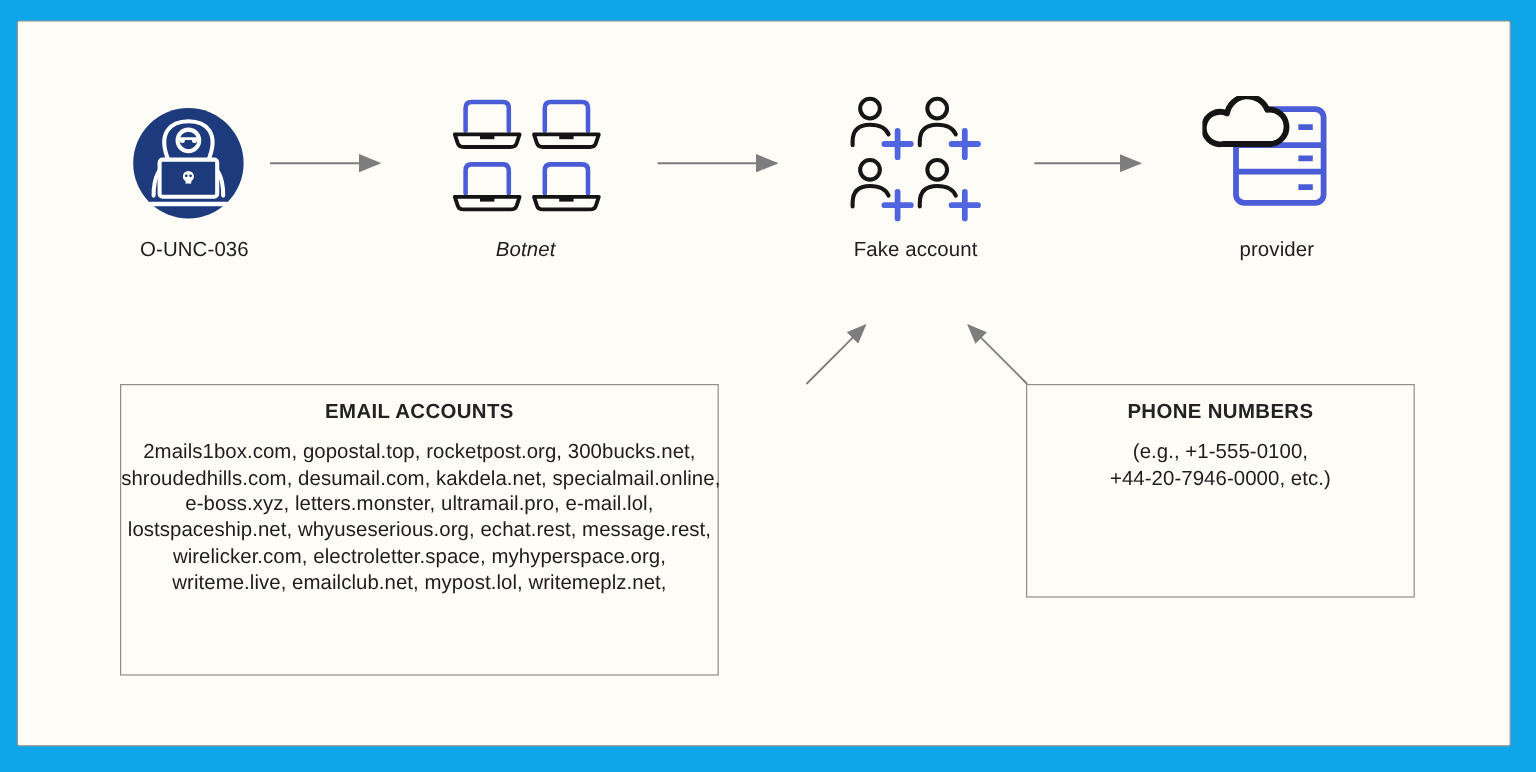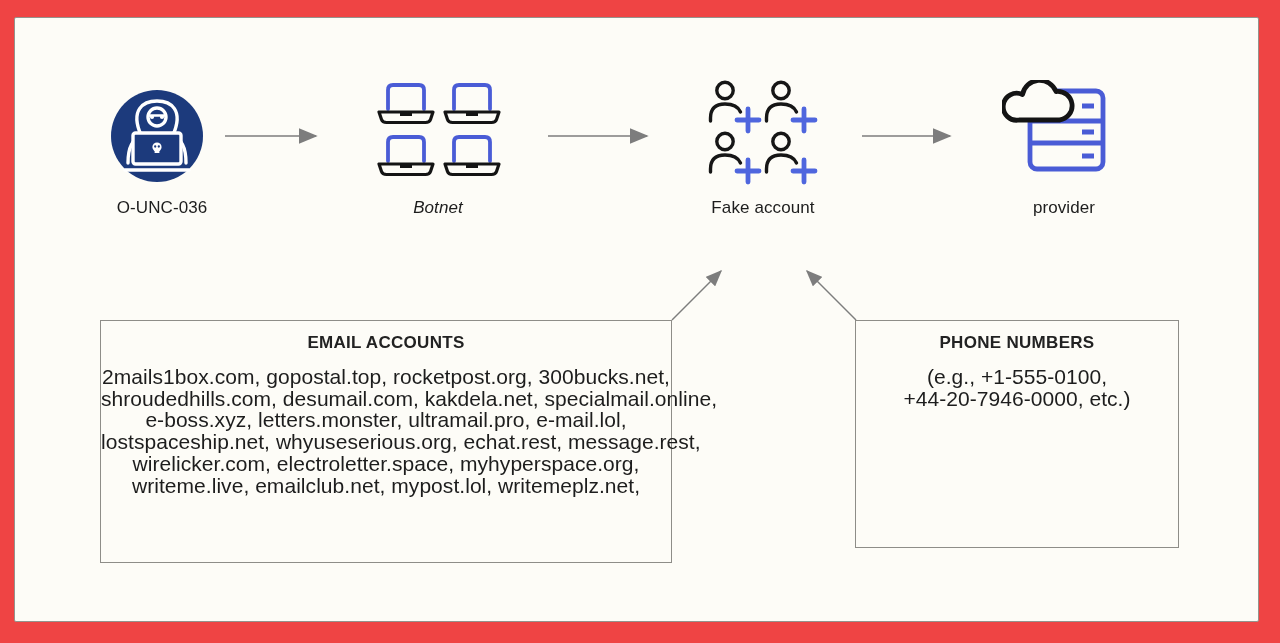--- a/index.html
+++ b/index.html
@@ -1,18 +1,18 @@
 <!DOCTYPE html>
 <html><head>
 <meta charset="utf-8">
 <style>
   html,body{margin:0;padding:0;background:#f3f1ea;}
   .canvas{
     position:relative;width:1280px;height:643px;
-    background:#ef4444;overflow:hidden;
+    background:#0ea5e9;overflow:hidden;
     font-family:"Liberation Sans",sans-serif;color:#1e1e1e;
     -webkit-font-smoothing:antialiased;
   }
   .frame{
     position:absolute;left:14px;top:17px;width:1245px;height:605px;
     border:1.5px solid #94938d;border-radius:2px;background:#fdfcf7;
     box-sizing:border-box;
   }
   .arrows{position:absolute;left:0;top:0;pointer-events:none;}
   .node-icon{position:absolute;}
@@ -22,25 +22,25 @@
   }
   .info-box{
     position:absolute;border:1.5px solid #8e8d88;background:#fdfcf7;
     box-sizing:border-box;text-align:center;padding-top:11px;
   }
   .box-title{
     font-weight:bold;font-size:17px;line-height:22px;letter-spacing:.3px;
     color:#222;margin-bottom:12px;
   }
   .box-line{
-    font-size:21px;line-height:21.7px;white-space:nowrap;color:#1d1d1d;
+    font-size:17px;line-height:21.7px;white-space:nowrap;color:#1d1d1d;
     letter-spacing:.05px;
   }
-  .email-box{left:100px;top:320px;width:572px;height:243px;}
-  .phone-box{left:855px;top:320px;width:324px;height:228px;}
+  .email-box{left:100px;top:320px;width:499px;height:243px;}
+  .phone-box{left:855px;top:320px;width:324px;height:178px;}
 </style>
 </head>
 <body>
 
 <div class="canvas">
 
   <div class="frame"></div>
 
   <svg class="arrows" width="1280" height="643" viewBox="0 0 1280 643">
     <defs>

